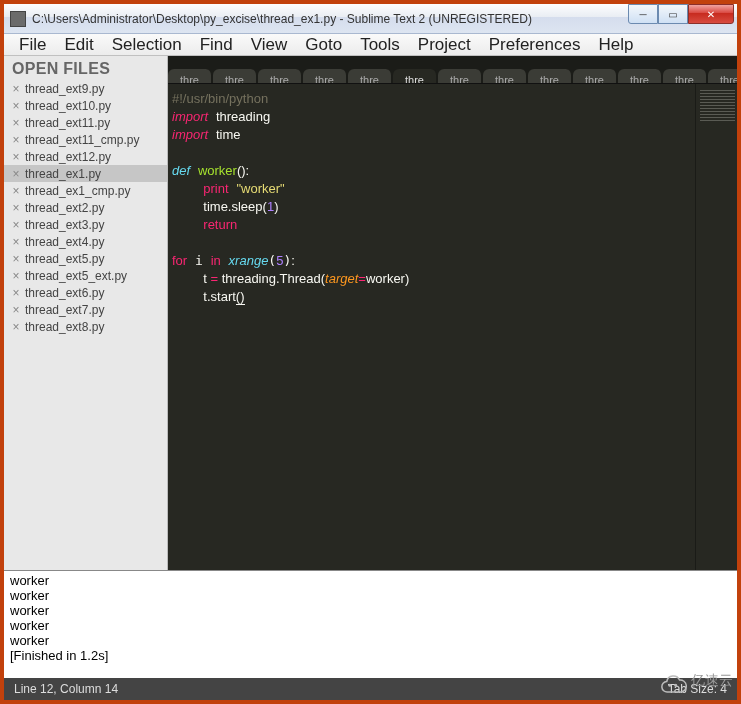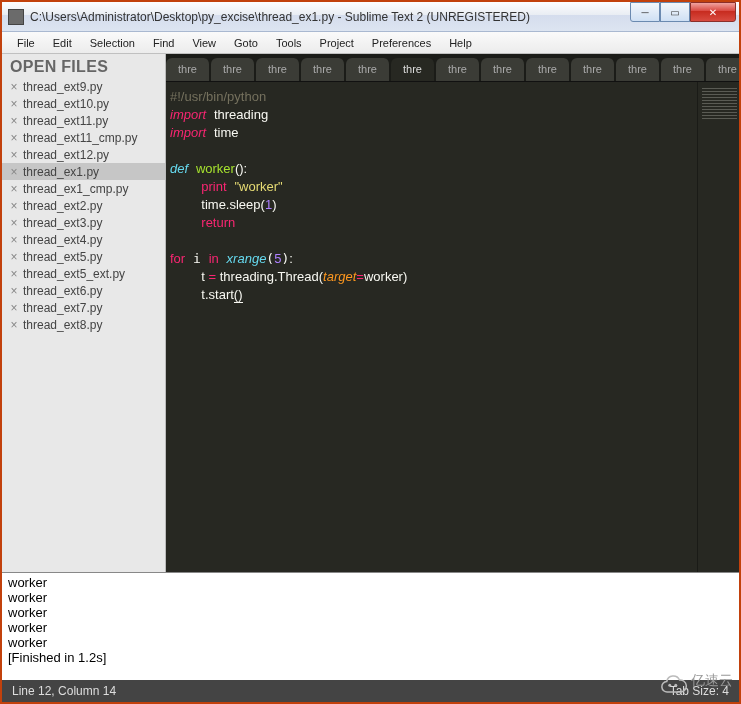--- a/index.html
+++ b/index.html
@@ -1,42 +1,42 @@
 <!DOCTYPE html>
 <html><head>
 <meta charset="utf-8">
 <style>
 * { margin: 0; padding: 0; box-sizing: border-box; font-family: "Segoe UI", Tahoma, sans-serif; }
 body { width: 741px; height: 704px; background: #fff; overflow: hidden; position: relative; }
 
-.window { width: 741px; height: 704px; border: 2px solid #c2410c; background: #e8e8e8; display: flex; flex-direction: column; }
+.window { width: 741px; height: 704px; border: 4px solid #c2410c; background: #e8e8e8; display: flex; flex-direction: column; }
 
 .titlebar { height: 30px; background: linear-gradient(to bottom, #fdfdfe 0%, #e9edf3 45%, #d5dded 46%, #dde5f1 100%); display: flex; align-items: center; border-bottom: 1px solid #a9b8d0; }
 .titlebar-icon { width: 16px; height: 16px; margin: 0 6px; background: #6b6b6b; border: 1px solid #444; }
 .titlebar-text { flex: 1; font-size: 12px; color: #333; }
 .win-btns { display: flex; height: 20px; margin-right: 3px; margin-top: -9px;}
 .win-btn { width: 30px; height: 20px; border: 1px solid #6b8ab0; background: linear-gradient(to bottom,#f3f7fb,#cfe0f4); display:flex; align-items:center; justify-content:center; font-size:10px; color:#333;}
 .win-btn.min { border-radius: 0 0 0 3px; }
 .win-btn.close { width: 46px; background: linear-gradient(to bottom,#f0a3a0,#d9473f 45%,#c72b1f 46%,#d84b40); border-color:#8b2f2a; color:#fff; border-radius:0 0 3px 0;}
 
-.menubar { height: 22px; background: linear-gradient(to bottom,#fafafa,#ececec); border-bottom: 1px solid #c0c0c0; display:flex; align-items:center; padding:0 6px; gap:0; font-size:11px; color:#222;}
+.menubar { height: 22px; background: linear-gradient(to bottom,#fafafa,#ececec); border-bottom: 1px solid #c0c0c0; display:flex; align-items:center; padding:0 6px; gap:0; font-size:17px; color:#222;}
 .menubar span { padding: 2px 9px; cursor: default; }
 
 .main { flex: 1; display: flex; background: #e8e8e8; min-height: 0; }
 .sidebar { width: 164px; background: #e8e8e8; border-right: 1px solid #bbb; display:flex; flex-direction:column; }
 .sidebar-header { font-size: 16px; font-weight: bold; color: #666; padding: 4px 8px 2px; letter-spacing: 0.3px;}
 .file-list { flex:1; }
 .file-item { display:flex; align-items:center; padding: 1.5px 6px; font-size:12px; color:#444; }
 .file-item.active { background: #c6c6c6; }
 .file-close { width:12px; color:#888; font-size:12px; text-align:center; margin-right: 3px;}
 .file-name {}
 
 .editor-area { flex:1; display:flex; flex-direction:column; background:#272822; min-width:0;}
 .tabs { height: 28px; background:#1b1c18; display:flex; overflow:hidden; border-bottom:1px solid #111;}
-.tab { min-width:44px; padding:5px 6px 0; font-size:11px; color:#aaa; background:#3b3c36; border-right:1px solid #1b1c18; border-top-left-radius:6px; border-top-right-radius:6px; margin-top:4px; margin-right:1px; text-align:center; overflow:hidden; white-space:nowrap;}
+.tab { min-width:44px; padding:5px 6px 0; font-size:11px; color:#aaa; background:#3b3c36; border-right:1px solid #1b1c18; border-top-left-radius:6px; border-top-right-radius:6px; margin-top:13px; margin-right:1px; text-align:center; overflow:hidden; white-space:nowrap;}
 .tab.active { background:#272822; color:#ddd; }
 
 .code-wrap { flex:1; display:flex; position:relative; }
 .gutter { width: 40px; background:#272822; color:#8f908a; font-family: Consolas, monospace; font-size:14px; text-align:right; padding:6px 8px 0 0; line-height:18px;}
 .code { flex:1; font-family: Consolas, monospace; font-size:13px; color:#f8f8f2; padding:6px 0 0 4px; line-height:18px; white-space:pre;}
 .gutter .hl { background:#3e3d32; display:block; margin-right:-8px; padding-right:8px;}
 .k-red { color:#f92672; font-style:italic;}
 .k-red2 { color:#f92672;}
 .k-blue { color:#66d9ef; font-style:italic;}
 .k-green { color:#a6e22e;}

